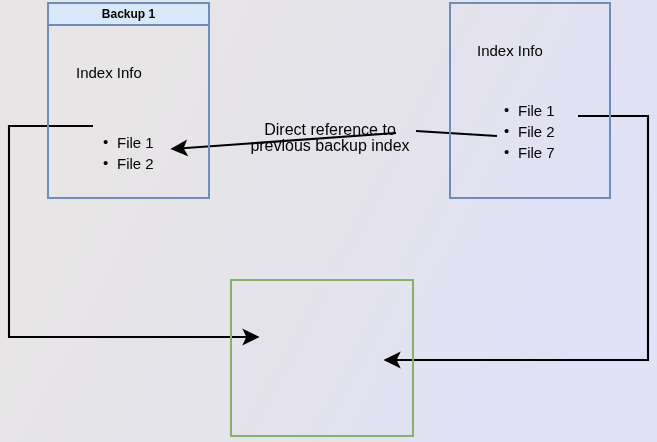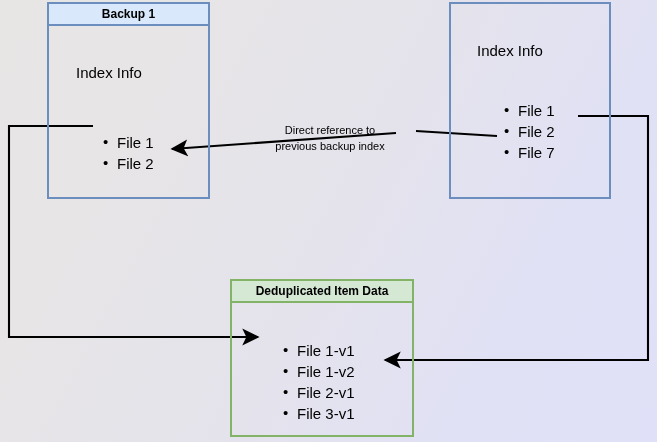--- a/index.html
+++ b/index.html
@@ -75,21 +75,21 @@
     left: -14px;
     top: -1px;
     font-size: 15px;
     line-height: 21px;
   }
 
   
   .caption {
     position: absolute;
     text-align: center;
-    font-size: 11px;
+    font-size: 16px;
     line-height: 16px;
     color: #000;
     white-space: pre-line;
   }
 
   
   #wires {
     position: absolute;
     left: 0;
     top: 0;
@@ -140,27 +140,18 @@
       <div class="body-title" style="left:26px; top:38px;">Index Info</div>
       <ul class="file-list" style="left:51px; top:96px;">
         <li>File 1</li>
         <li>File 2</li>
         <li>File 7</li>
       </ul>
     </div>
   </div>
 
   <div class="node green" style="left:230px; top:279px; width:184px; height:158px;">
-    <div class="node-header">Deduplicated Item Data</div>
-    <div class="node-body">
-      <ul class="file-list" style="left:49px; top:37px;">
-        <li>File 1-v1</li>
-        <li>File 1-v2</li>
-        <li>File 2-v1</li>
-        <li>File 3-v1</li>
-      </ul>
-    </div>
   </div>
 
   <div class="caption" style="left:240px; top:122px; width:180px;">Direct reference to
 previous backup index</div>
 
 </div>
 
 </body></html>

